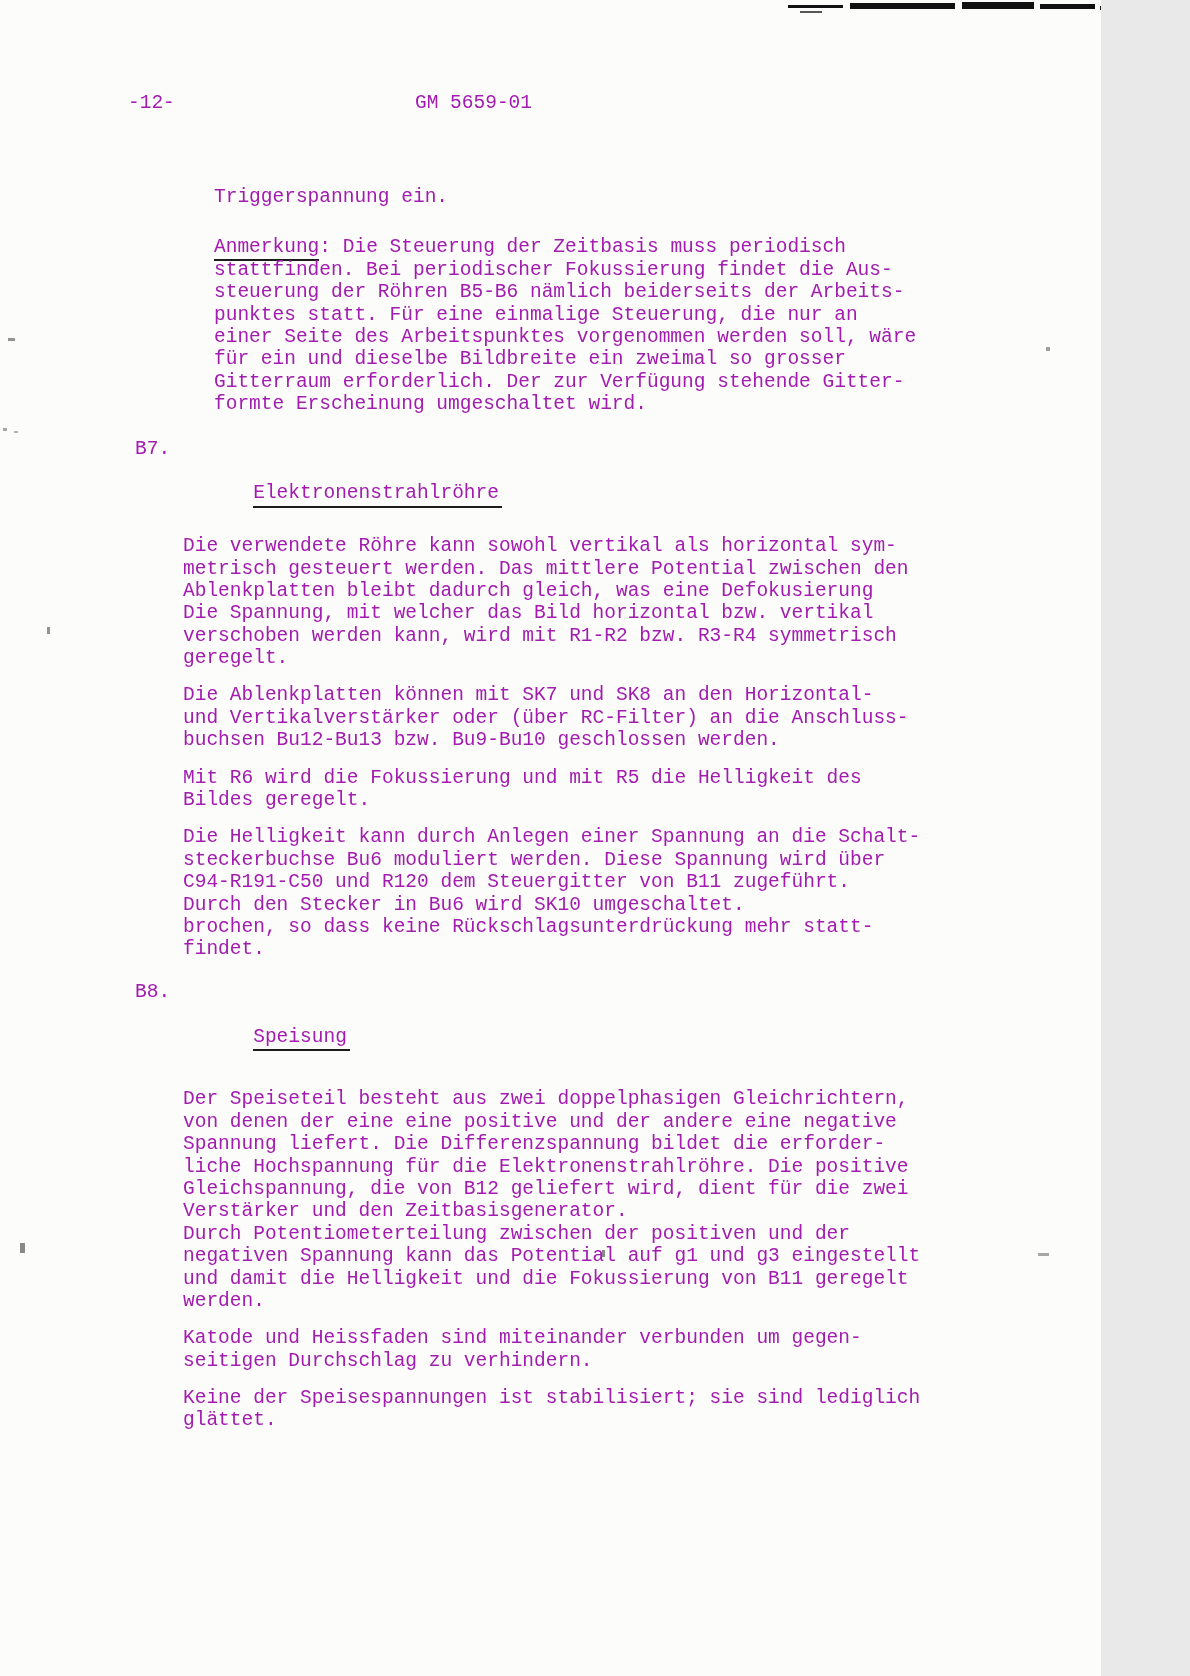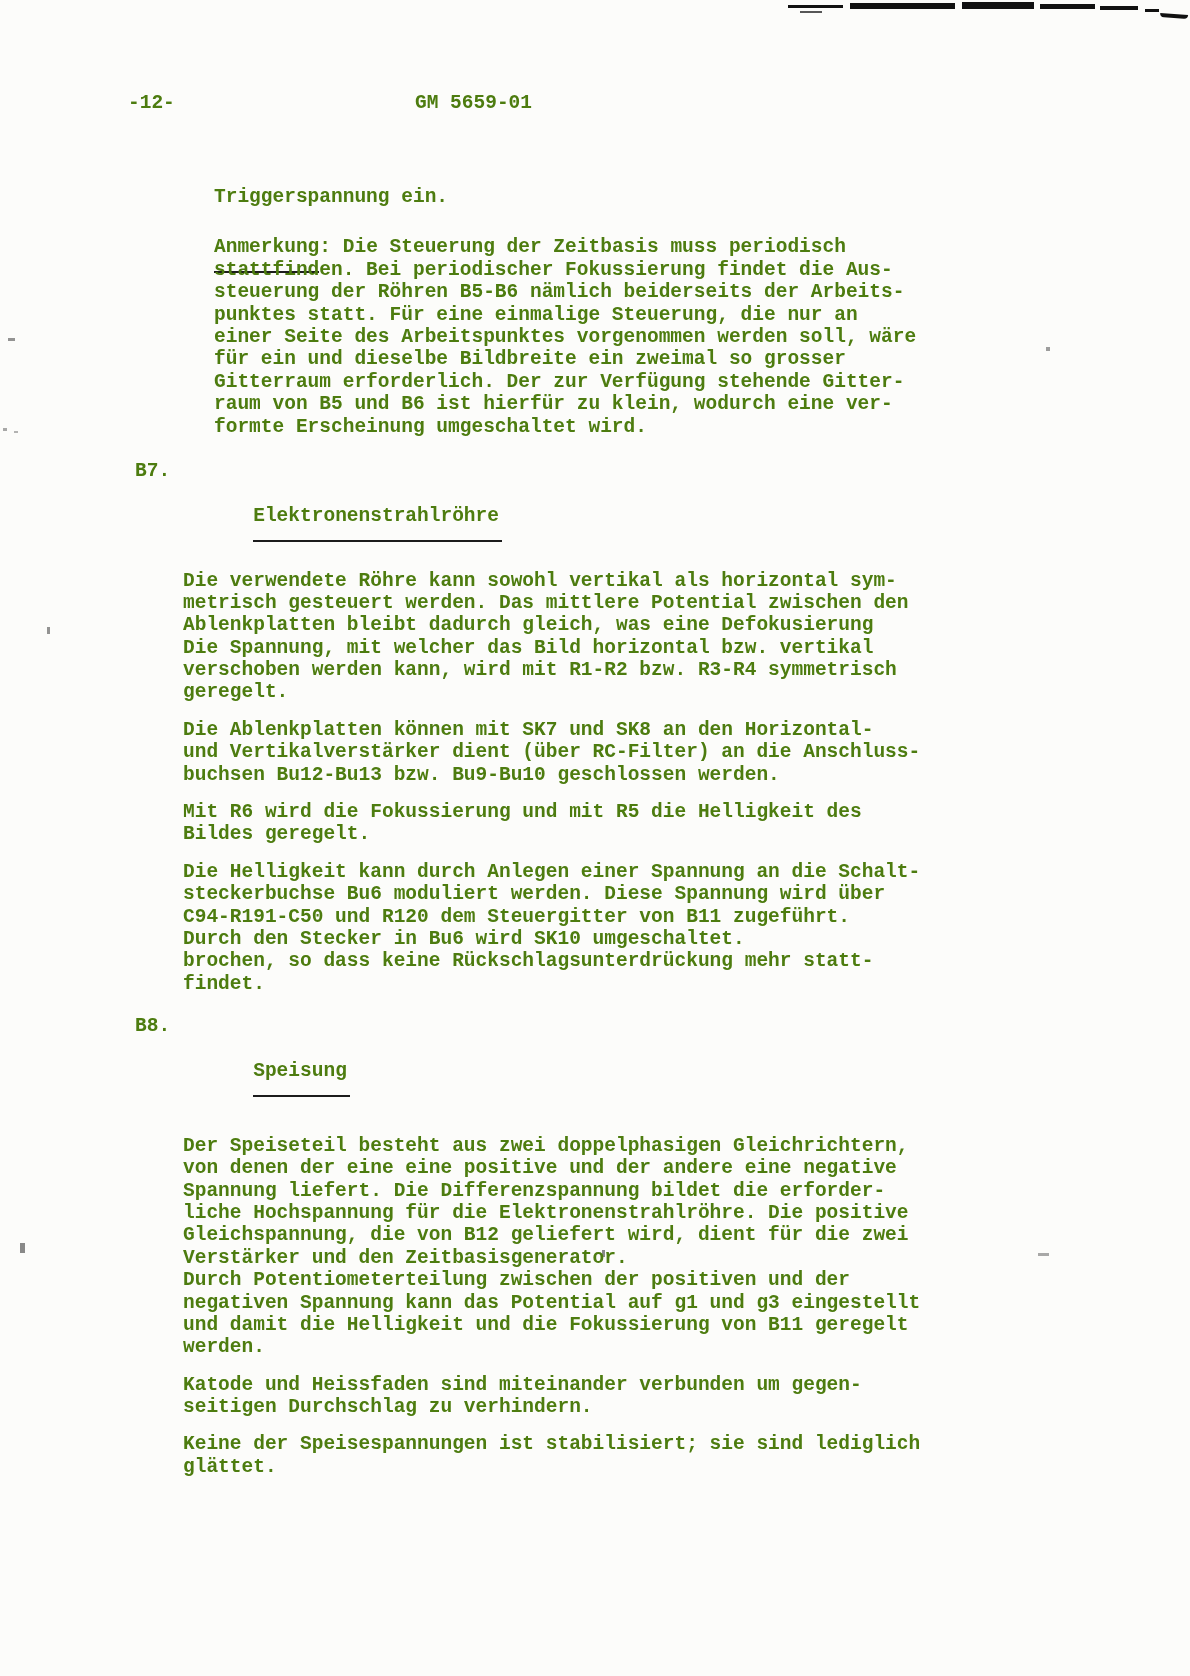--- a/index.html
+++ b/index.html
@@ -3,38 +3,38 @@
 <meta charset="utf-8">
 <style>
   html,body{margin:0;padding:0;}
   body{
     width:1190px;height:1676px;
     background:#e9e9e9;
     font-family:"Liberation Mono","DejaVu Sans Mono",monospace;
   }
   .page{
     position:relative;
-    width:1190px;height:1676px;
+    width:1101px;height:1676px;
     background:#fcfcfa;
-    color:#4d7c0f;
+    color:#a21caf;
     font-size:19.5px;
-    font-weight:bold;
+    font-weight:normal;
     overflow:hidden;
   }
   .hdr-span{position:absolute;top:92px;white-space:pre;}
   #page-num{left:128px;}
   #doc-num{left:415px;text-align:center;}
   .content{
     position:absolute;
     left:183px;top:186px;
     width:980px;
   }
   .line{white-space:pre;line-height:22.4px;height:22.4px;}
   .indent{margin-left:31px;}
-  .u{border-bottom:2px solid #1c1c1c;padding-bottom:13px;}
+  .u{border-bottom:2px solid #1c1c1c;padding-bottom:1px;}
   .heading{position:relative;line-height:22.4px;white-space:pre;}
   .sec-num{position:absolute;left:-48px;top:0;}
   .sec-title{display:inline-block;padding-right:3px;}
   .mt-anm{margin-top:28px;}
   .mt-h1{margin-top:22px;}
   .mt-p1{margin-top:5px;}
   .mt-p{margin-top:15px;}
   .mt-h2{margin-top:20px;}
   .mt-p2{margin-top:15px;}
   
@@ -89,40 +89,39 @@
 
     <div class="indent mt-anm">
       <div class="line"><span class="u">Anmerkung</span><span>: Die Steuerung der Zeitbasis muss periodisch</span></div>
       <div>
           <div class="line">stattfinden. Bei periodischer Fokussierung findet die Aus-</div>
           <div class="line">steuerung der Röhren B5-B6 nämlich beiderseits der Arbeits-</div>
           <div class="line">punktes statt. Für eine einmalige Steuerung, die nur an</div>
           <div class="line">einer Seite des Arbeitspunktes vorgenommen werden soll, wäre</div>
           <div class="line">für ein und dieselbe Bildbreite ein zweimal so grosser</div>
           <div class="line">Gitterraum erforderlich. Der zur Verfügung stehende Gitter-</div>
-          <div class="line">raum von B5 und B6 ist hierfür zu klein, wodurch eine ver-</div>
           <div class="line">formte Erscheinung umgeschaltet wird.</div>
         </div>
     </div>
 
     <div class="heading mt-h1">
       <span class="sec-num">B7.</span>
       <span class="sec-title u">Elektronenstrahlröhre</span>
     </div>
     <div class="mt-p1">
         <div class="line">Die verwendete Röhre kann sowohl vertikal als horizontal sym-</div>
         <div class="line">metrisch gesteuert werden. Das mittlere Potential zwischen den</div>
         <div class="line">Ablenkplatten bleibt dadurch gleich, was eine Defokusierung</div>
         <div class="line">Die Spannung, mit welcher das Bild horizontal bzw. vertikal</div>
         <div class="line">verschoben werden kann, wird mit R1-R2 bzw. R3-R4 symmetrisch</div>
         <div class="line">geregelt.</div>
       </div>
     <div class="mt-p">
         <div class="line">Die Ablenkplatten können mit SK7 und SK8 an den Horizontal-</div>
-        <div class="line">und Vertikalverstärker dient (über RC-Filter) an die Anschluss-</div>
+        <div class="line">und Vertikalverstärker oder (über RC-Filter) an die Anschluss-</div>
         <div class="line">buchsen Bu12-Bu13 bzw. Bu9-Bu10 geschlossen werden.</div>
       </div>
     <div class="mt-p">
         <div class="line">Mit R6 wird die Fokussierung und mit R5 die Helligkeit des</div>
         <div class="line">Bildes geregelt.</div>
       </div>
     <div class="mt-p">
         <div class="line">Die Helligkeit kann durch Anlegen einer Spannung an die Schalt-</div>
         <div class="line">steckerbuchse Bu6 moduliert werden. Diese Spannung wird über</div>
         <div class="line">C94-R191-C50 und R120 dem Steuergitter von B11 zugeführt.</div>

